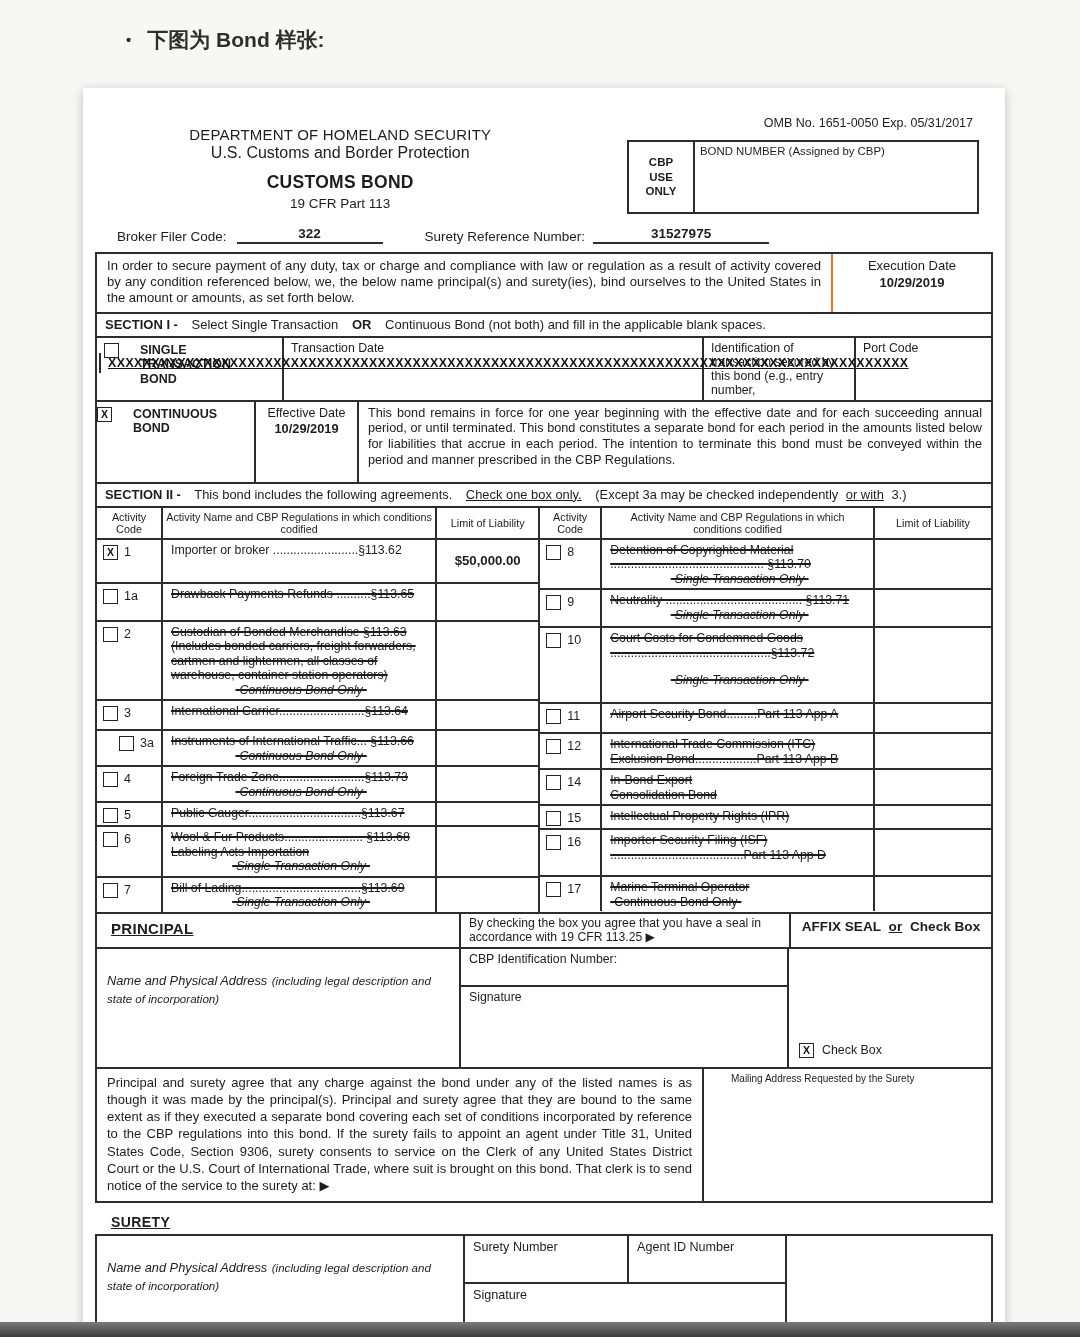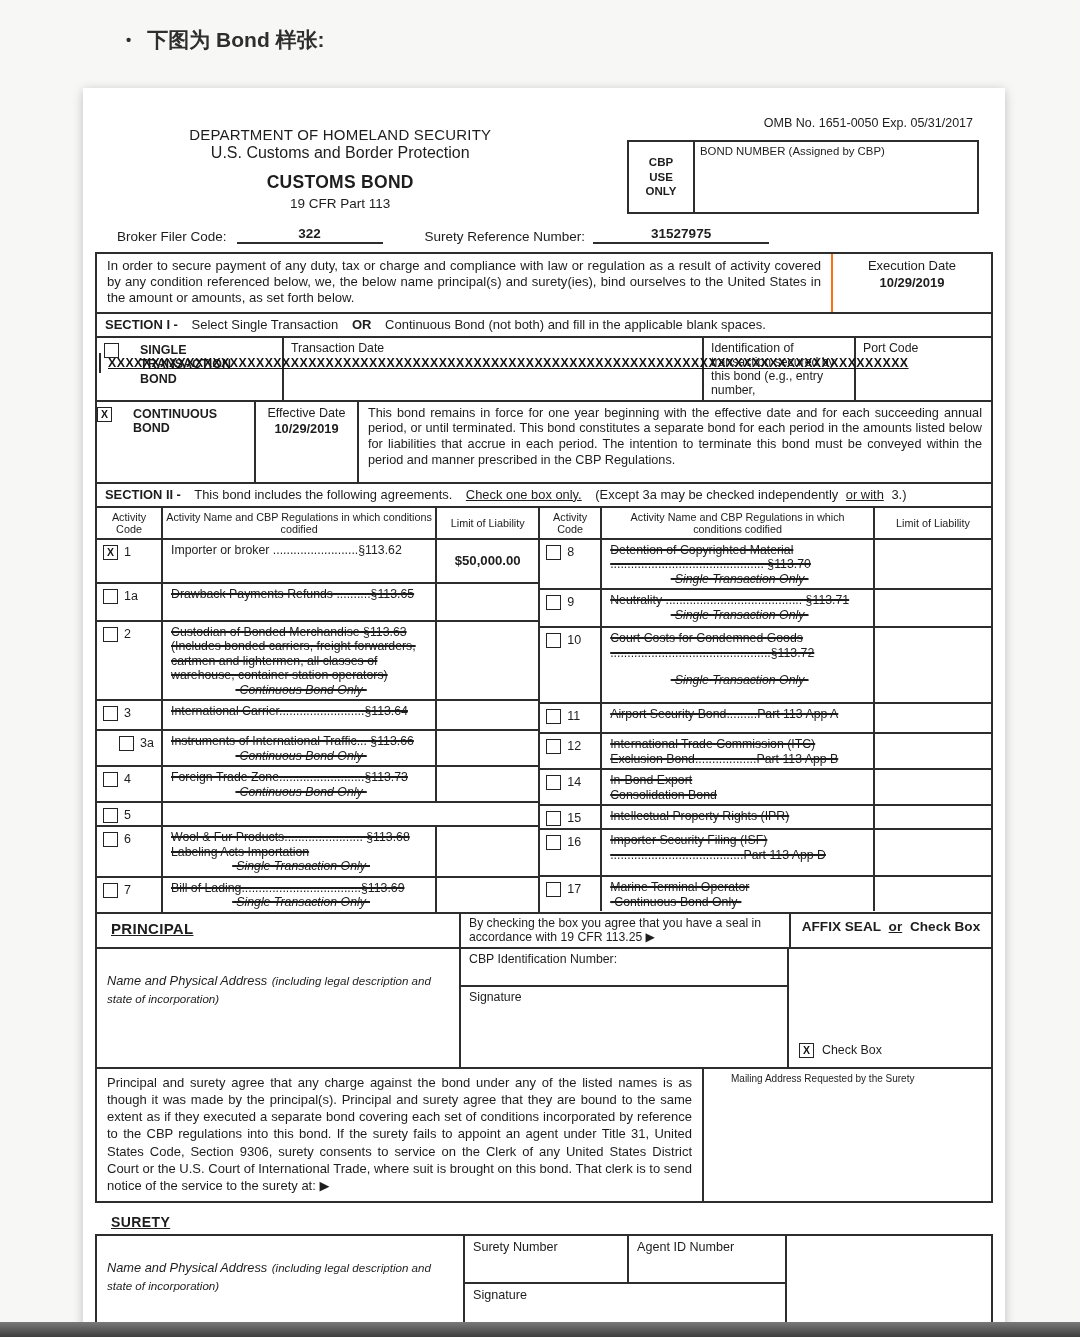--- a/index.html
+++ b/index.html
@@ -279,20 +279,23 @@
               <div class="aname">
                 <div class="aline strike">Foreign Trade Zone.........................§113.73</div>
                 <div class="aline strike it ctr">-Continuous Bond Only-</div>
               </div>
               <div class="alimit"></div>
             </div><div class="arow" style="min-height: 20px;">
               <div class="acode">
                 <span class="cb"></span>
                 <span>5</span>
               </div>
+              <div class="aname">
+                <div class="aline strike">Public Gauger.................................§113.67</div>
+              </div>
               <div class="alimit"></div>
             </div><div class="arow" style="min-height: 45px;">
               <div class="acode">
                 <span class="cb"></span>
                 <span>6</span>
               </div>
               <div class="aname">
                 <div class="aline strike">Wool &amp; Fur Products....................... §113.68</div>
                 <div class="aline strike">Labeling Acts Importation</div>
                 <div class="aline strike it ctr">-Single Transaction Only-</div>

